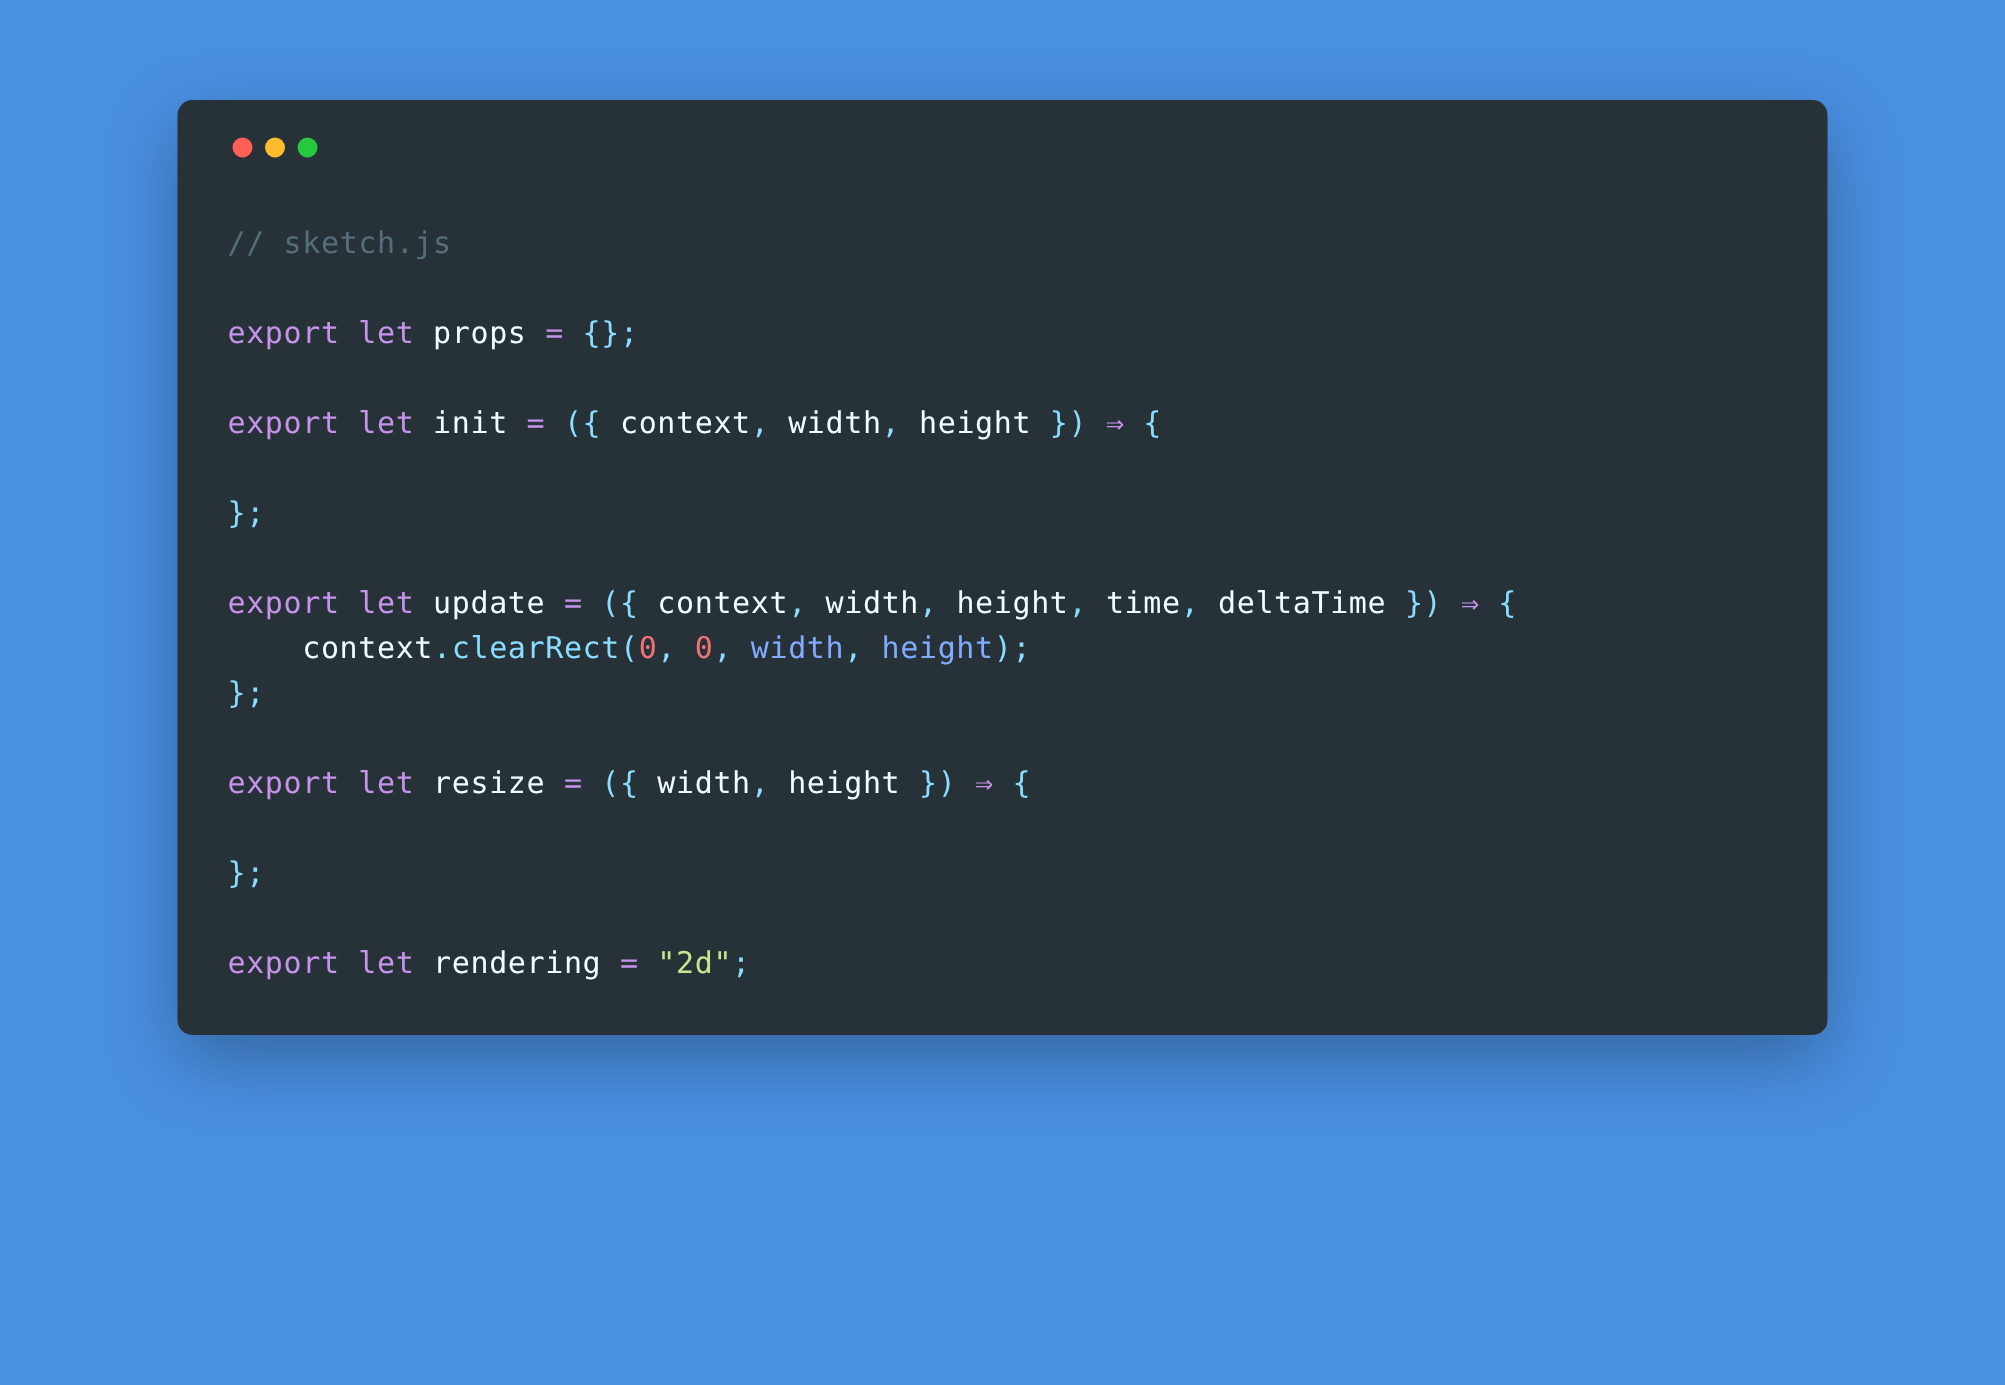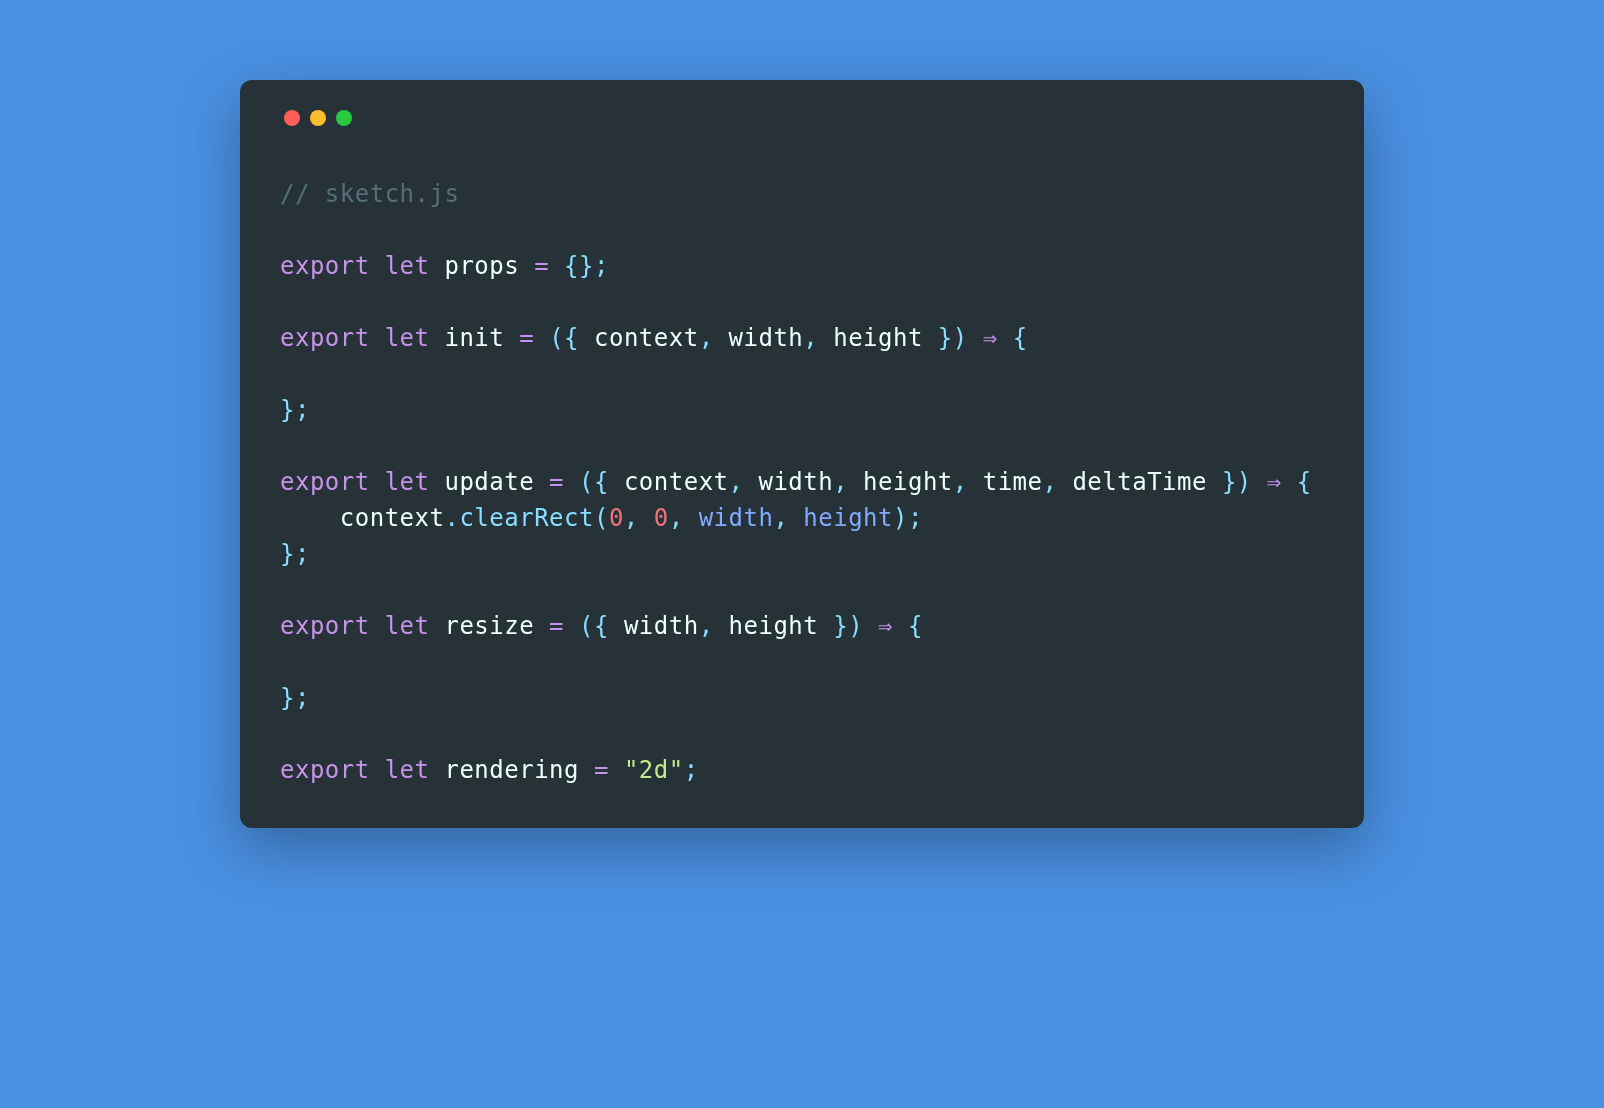--- a/index.html
+++ b/index.html
@@ -10,21 +10,21 @@
     body {
       width: 1604px;
       height: 1108px;
       background: #4a90e2;
       display: flex;
       align-items: center;
       justify-content: center;
       font-family: 'SF Mono', 'Menlo', 'Monaco', 'Consolas', monospace;
     }
     .window {
-      width: 1124px;
+      width: 1320px;
       background: #263238;
       border-radius: 12px;
       box-shadow: 0 20px 60px rgba(0,0,0,0.3);
       padding: 30px 37px 40px 40px;
       margin-top: -200px;
     }
     .title-bar {
       display: flex;
       gap: 10px;
       margin-bottom: 50px;

